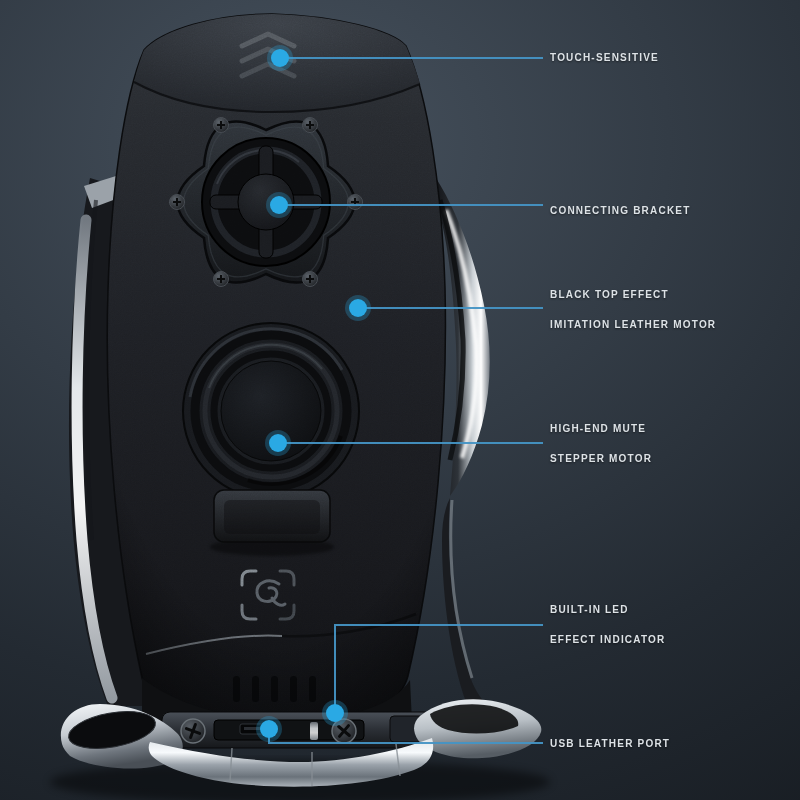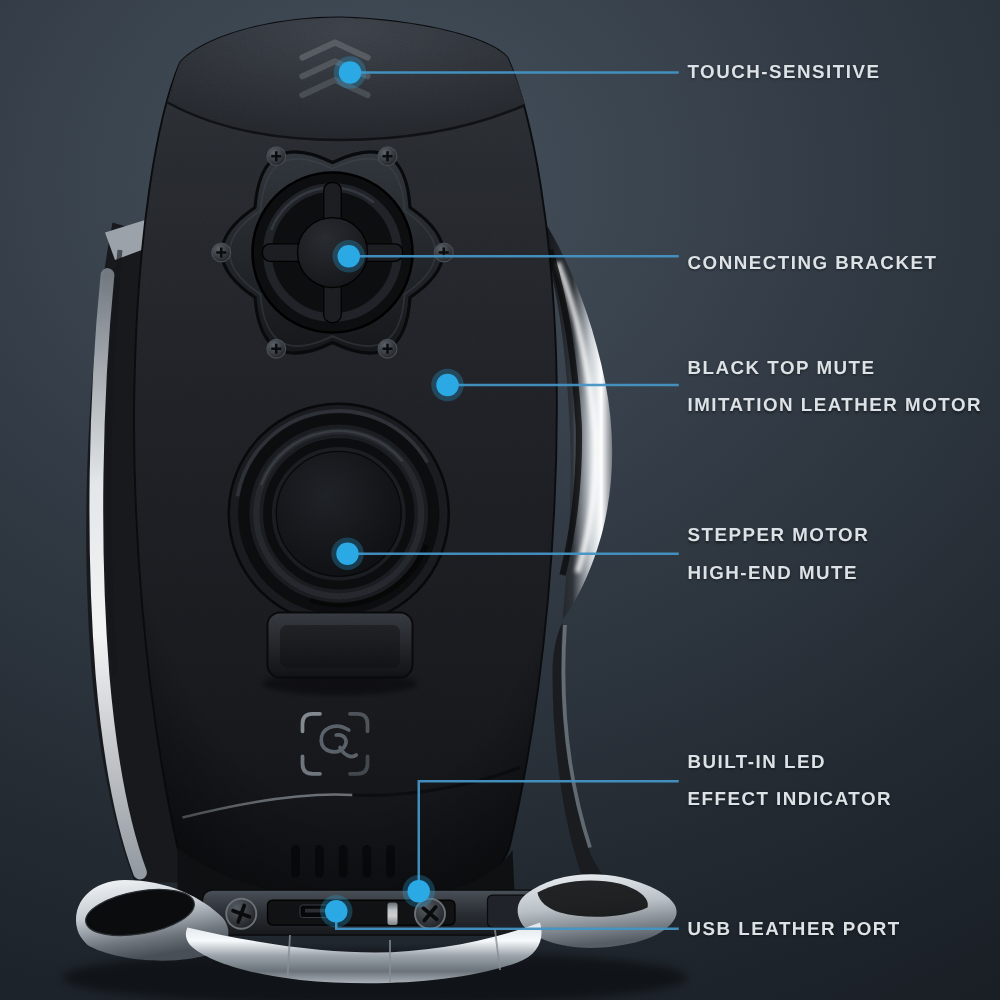--- a/index.html
+++ b/index.html
@@ -8,21 +8,21 @@
   }
   html,body{margin:0;padding:0;}
   .stage{
     position:relative;width:800px;height:800px;overflow:hidden;
     background:radial-gradient(120% 100% at 38% 18%, var(--bg-top) 0%, var(--bg-mid) 38%, #232a32 70%, var(--bg-bottom) 100%);
     font-family:"Liberation Sans", sans-serif;
   }
   .device-svg{position:absolute;left:0;top:0;}
   .callout{
     position:absolute;left:550px;white-space:nowrap;
-    color:var(--label-text);font-size:15px;font-weight:700;
+    color:var(--label-text);font-size:10px;font-weight:700;
     letter-spacing:1.2px;line-height:30px;
     text-shadow:0 1px 2px rgba(0,0,0,.5);
   }
   .lead-line{stroke:var(--accent-line);stroke-width:2;fill:none;opacity:.95;}
   .lead-dot{fill:var(--accent-dot);}
   .lead-halo{fill:var(--accent-dot);opacity:.28;}
 </style>
 </head>
 <body>
 
@@ -293,26 +293,26 @@
     </g>
   </svg>
 
   <div class="callout" style="top:43px">
     <div>TOUCH-SENSITIVE</div>
   </div>
   <div class="callout" style="top:196px">
     <div>CONNECTING BRACKET</div>
   </div>
   <div class="callout" style="top:280px">
-    <div>BLACK TOP MUTE</div>
+    <div>BLACK TOP EFFECT</div>
     <div>IMITATION LEATHER MOTOR</div>
   </div>
   <div class="callout" style="top:414px">
+    <div>HIGH-END MUTE</div>
     <div>STEPPER MOTOR</div>
-    <div>HIGH-END MUTE</div>
   </div>
   <div class="callout" style="top:595px">
     <div>BUILT-IN LED</div>
     <div>EFFECT INDICATOR</div>
   </div>
   <div class="callout" style="top:729px">
     <div>USB LEATHER PORT</div>
   </div>
 </div>
 

